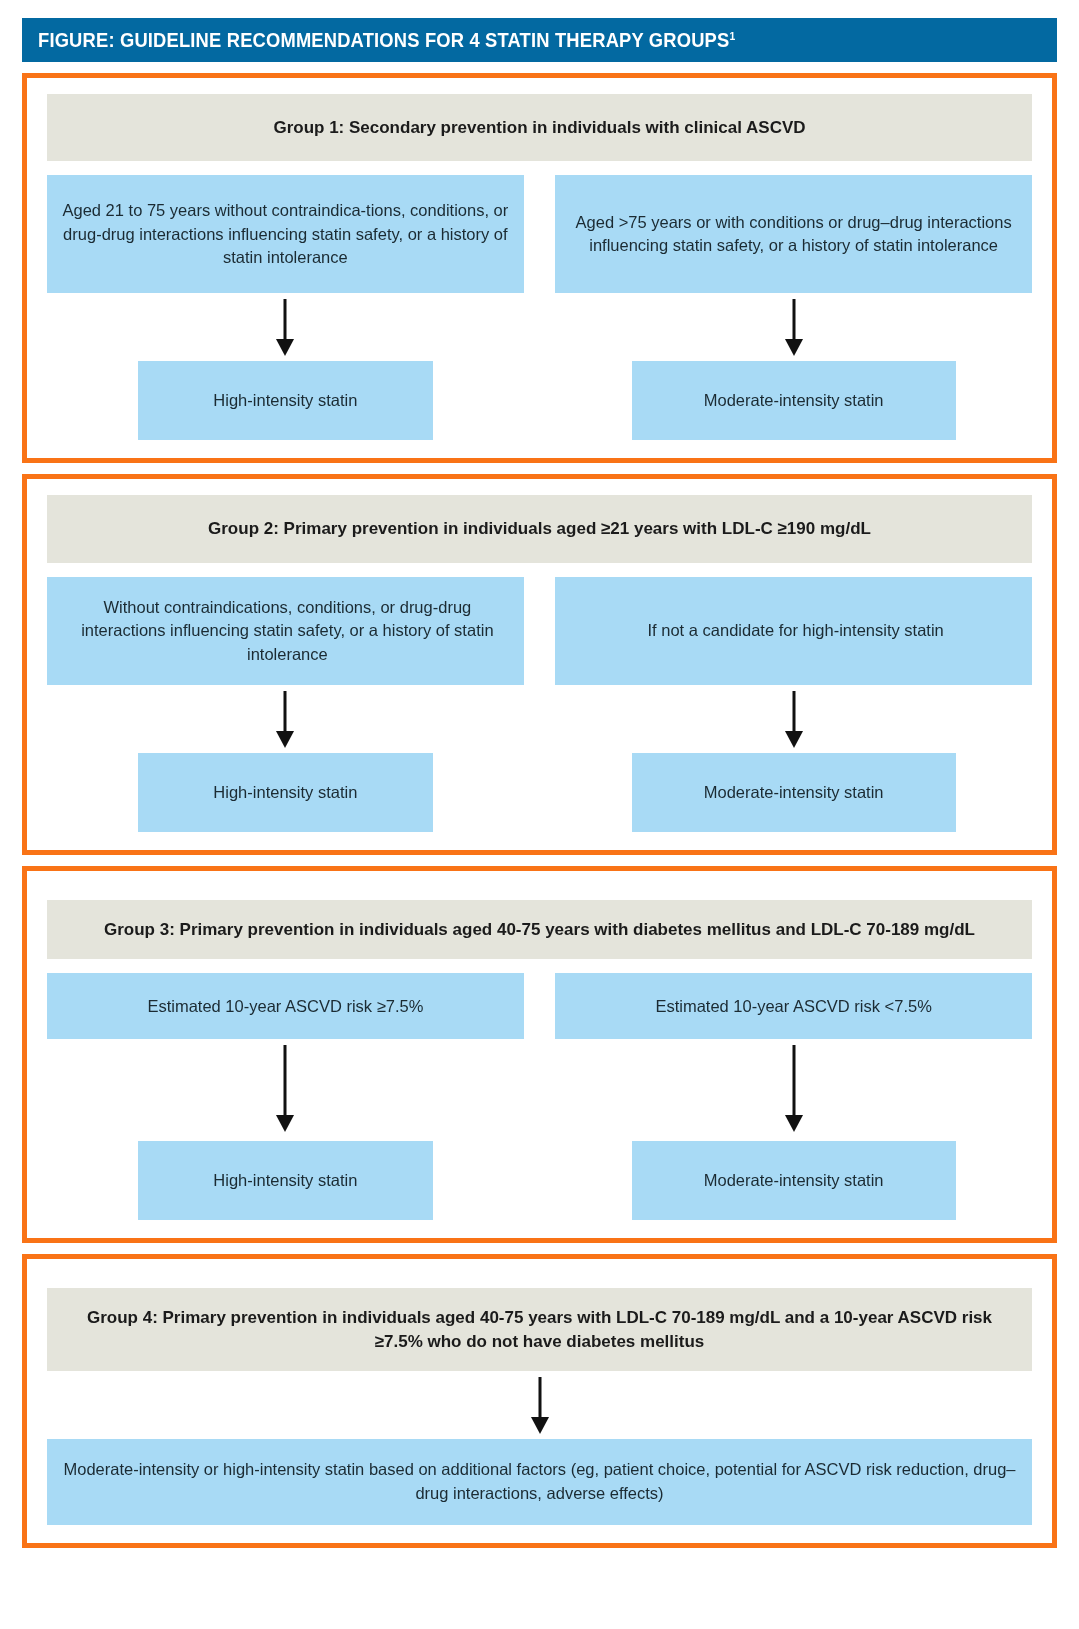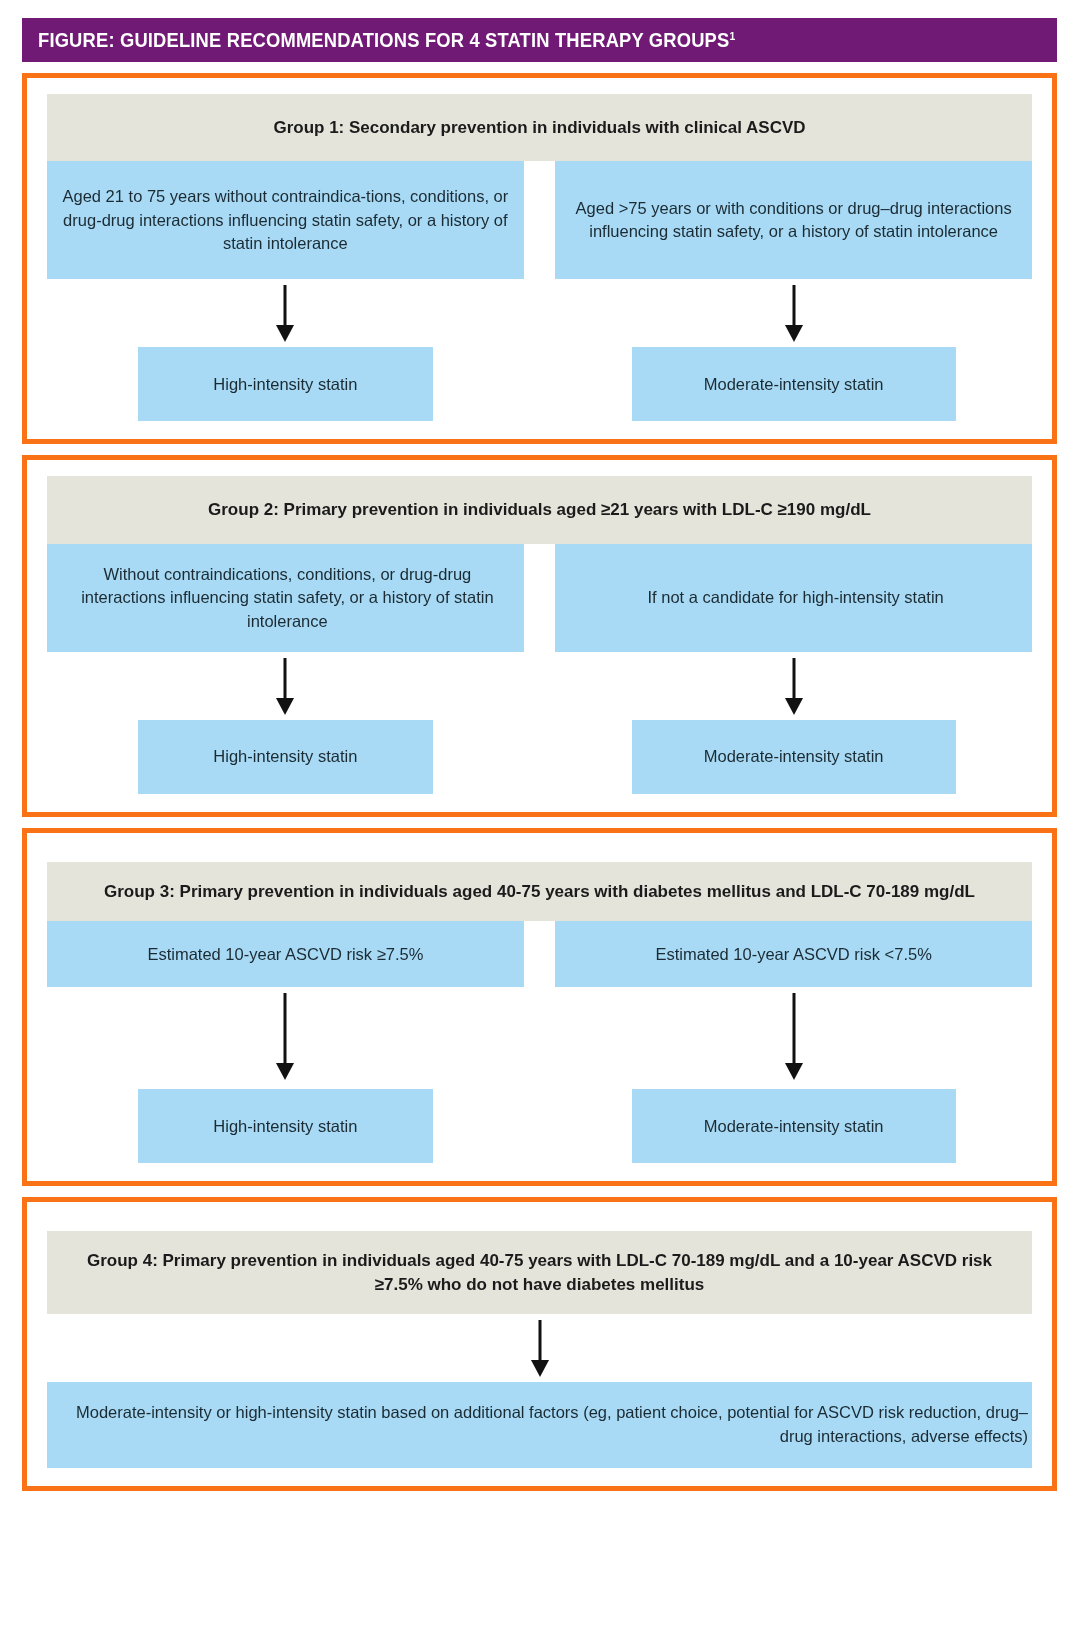--- a/index.html
+++ b/index.html
@@ -19,21 +19,21 @@
     position: relative;
     width: 1079px;
     height: 1629px;
     background: #ffffff;
     box-sizing: border-box;
     padding: 18px 22px 14px 22px;
   }
 
   
   .title-bar {
-    background: #701a75;
+    background: #0369a1;
     height: 44px;
     display: flex;
     align-items: center;
     padding: 0 16px;
     box-sizing: border-box;
   }
   .title-text {
     color: #ffffff;
     font-size: 19.5px;
     font-weight: bold;
@@ -69,20 +69,21 @@
   }
   .group-header.two-line {
     padding: 18px 16px;
     margin-top: 13px;
   }
 
   
   .branch-row {
     display: flex;
     justify-content: space-between;
+    margin-top: 14px;
   }
   .branch-col {
     width: 48.4%;
     display: flex;
     flex-direction: column;
     align-items: center;
   }
 
   .cond-box {
     width: 100%;
@@ -127,35 +128,34 @@
   }
   .arrow.long-arrow { height: 92px; }
   .arrow.long-arrow .shaft { height: 72px; }
   .arrow.long-arrow .head { top: 70px; }
 
   .outcome-box {
     background: #a8daf5;
     color: #1b2b33;
     font-size: 16.5px;
     text-align: center;
-    padding: 20px 18px;
+    padding: 30px 18px;
     box-sizing: border-box;
     min-height: 74px;
     display: flex;
     align-items: center;
     justify-content: center;
   }
   .outcome-box.w-narrow { width: 62%; }
   .outcome-box.w-mid { width: 68%; }
   .outcome-box.w-full {
     width: 100%;
     min-height: 86px;
     line-height: 1.45;
     padding: 16px 4px;
-    text-align: right;
   }
 
   
   .single-col {
     display: flex;
     flex-direction: column;
     align-items: center;
     margin-top: 0;
   }
 </style>

